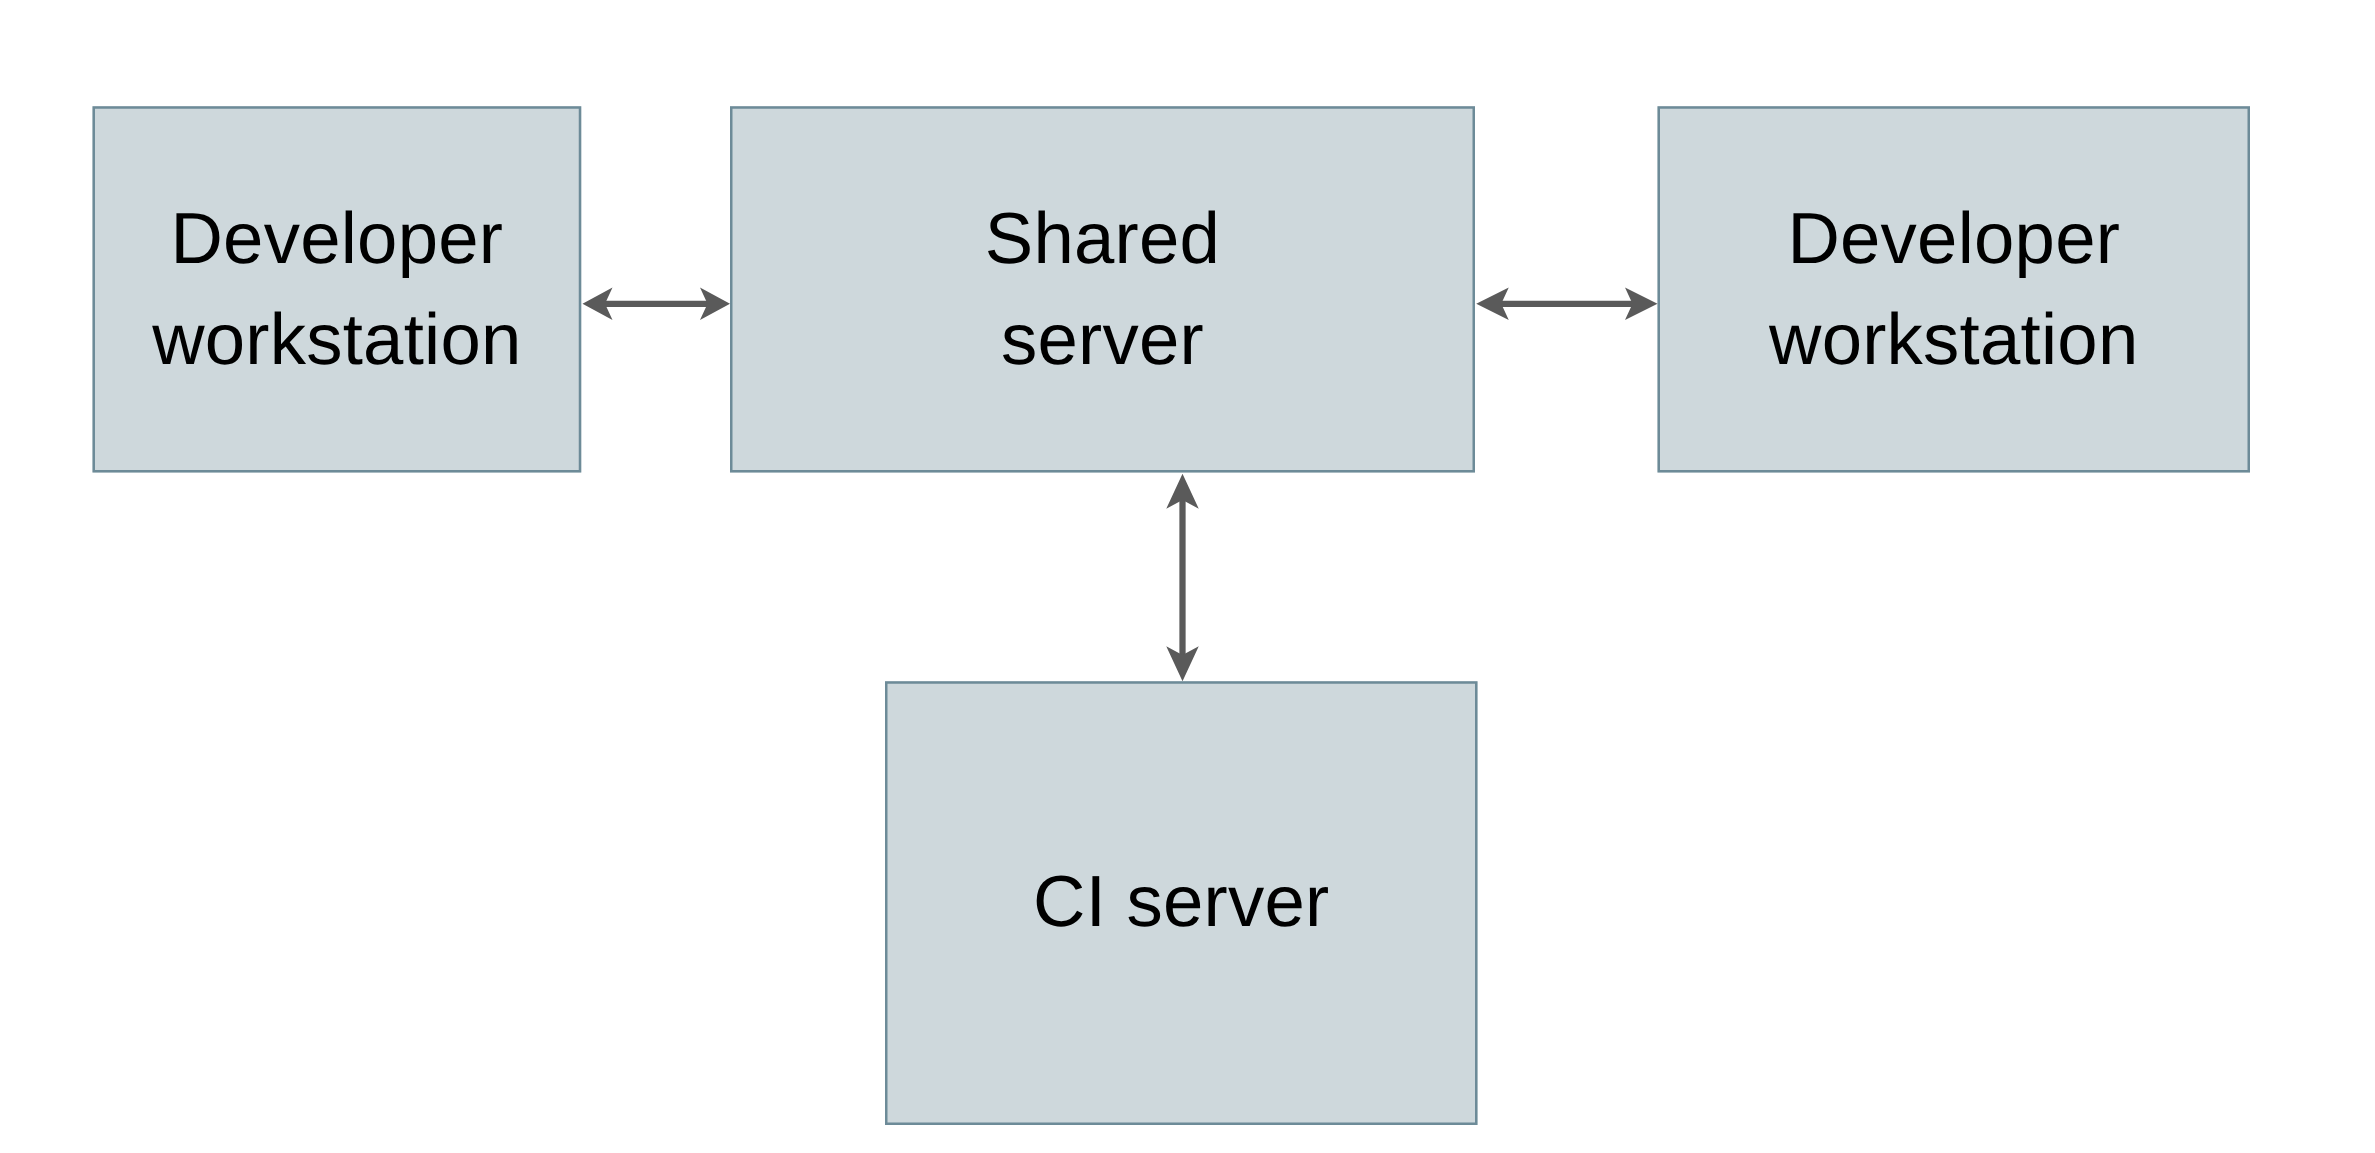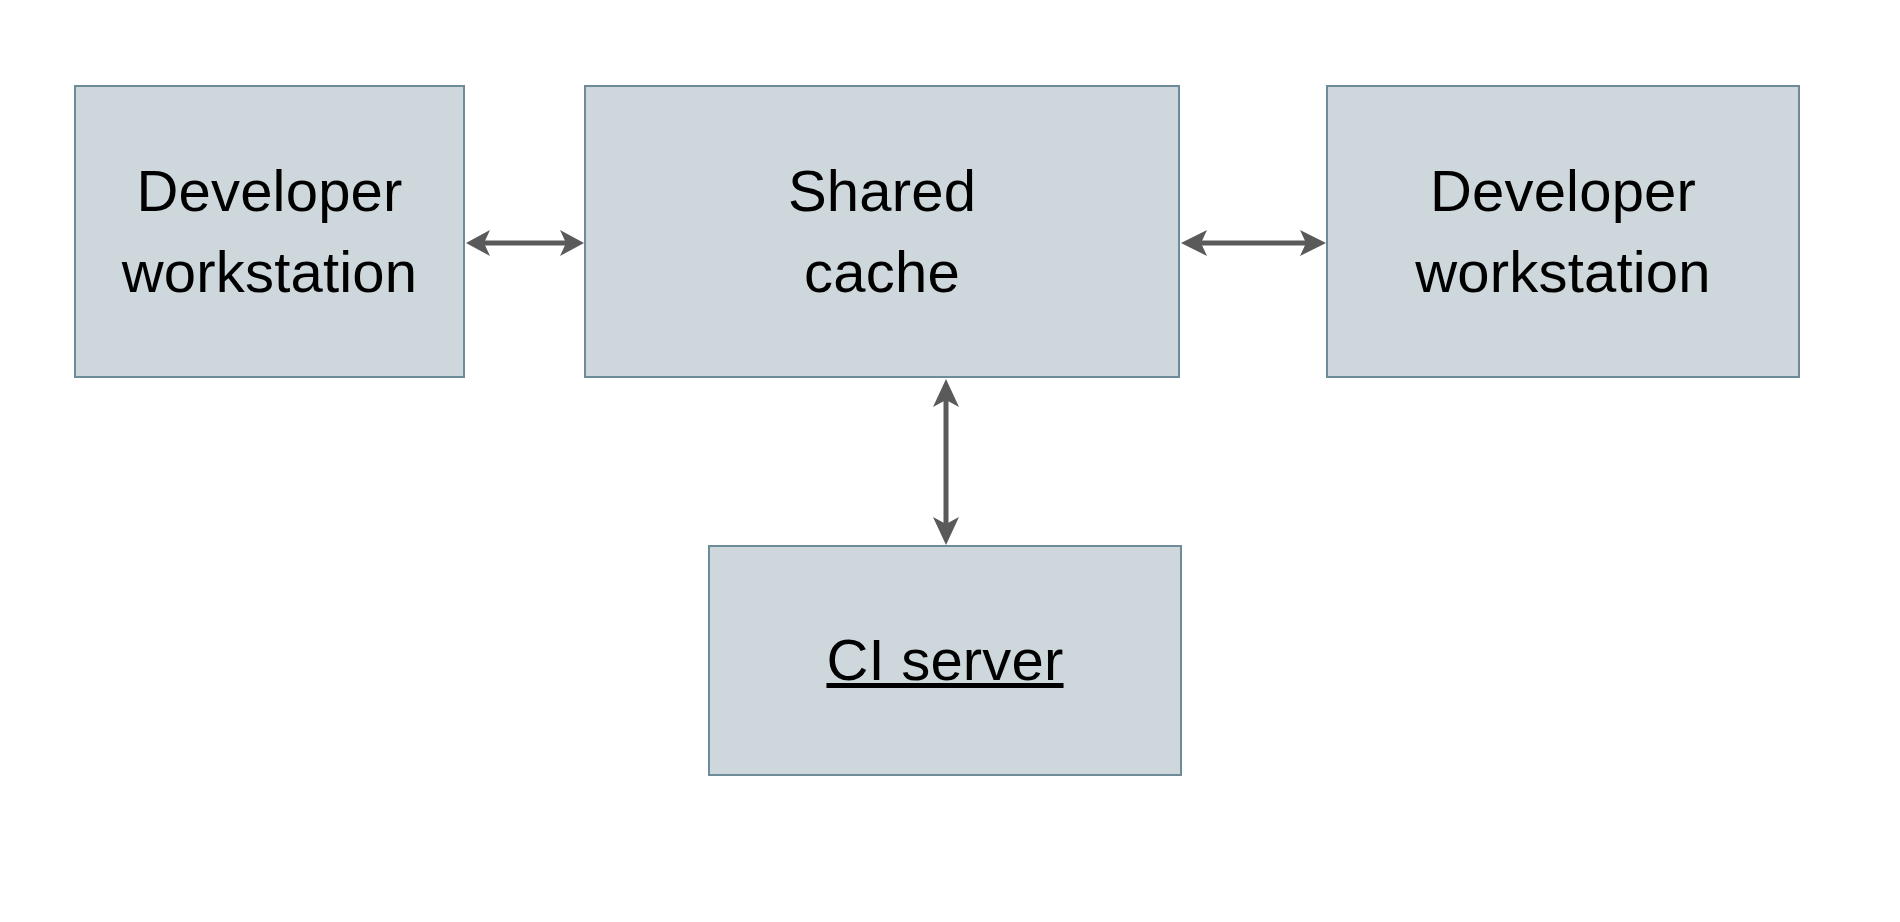--- a/index.html
+++ b/index.html
@@ -51,29 +51,29 @@
 
 <div id="canvas">
 
   <div class="node" style="left:74px; top:85px; width:391px; height:293px;">
     <span class="node-label">Developer
 workstation</span>
   </div>
 
   <div class="node" style="left:584px; top:85px; width:596px; height:293px;">
     <span class="node-label">Shared
-cache</span>
+server</span>
   </div>
 
   <div class="node" style="left:1326px; top:85px; width:474px; height:293px;">
     <span class="node-label">Developer
 workstation</span>
   </div>
 
-  <div class="node" style="left:708px; top:545px; width:474px; height:231px;text-decoration:underline;">
+  <div class="node" style="left:708px; top:545px; width:474px; height:355px;">
     <span class="node-label">CI server</span>
   </div>
 
   <div class="edge" style="left:466px; top:213px; width:118px; height:60px;">
     <svg width="118" height="60" viewBox="0 0 118 60" aria-hidden="true">
       <g>
         <line x1="12" y1="30" x2="106" y2="30" stroke="#5a5a5a" stroke-width="5"></line>
         <path d="M0 30 L24 17 L18 30 L24 43 Z" fill="#5a5a5a"></path>
         <path d="M118 30 L94 17 L100 30 L94 43 Z" fill="#5a5a5a"></path>
       </g>

